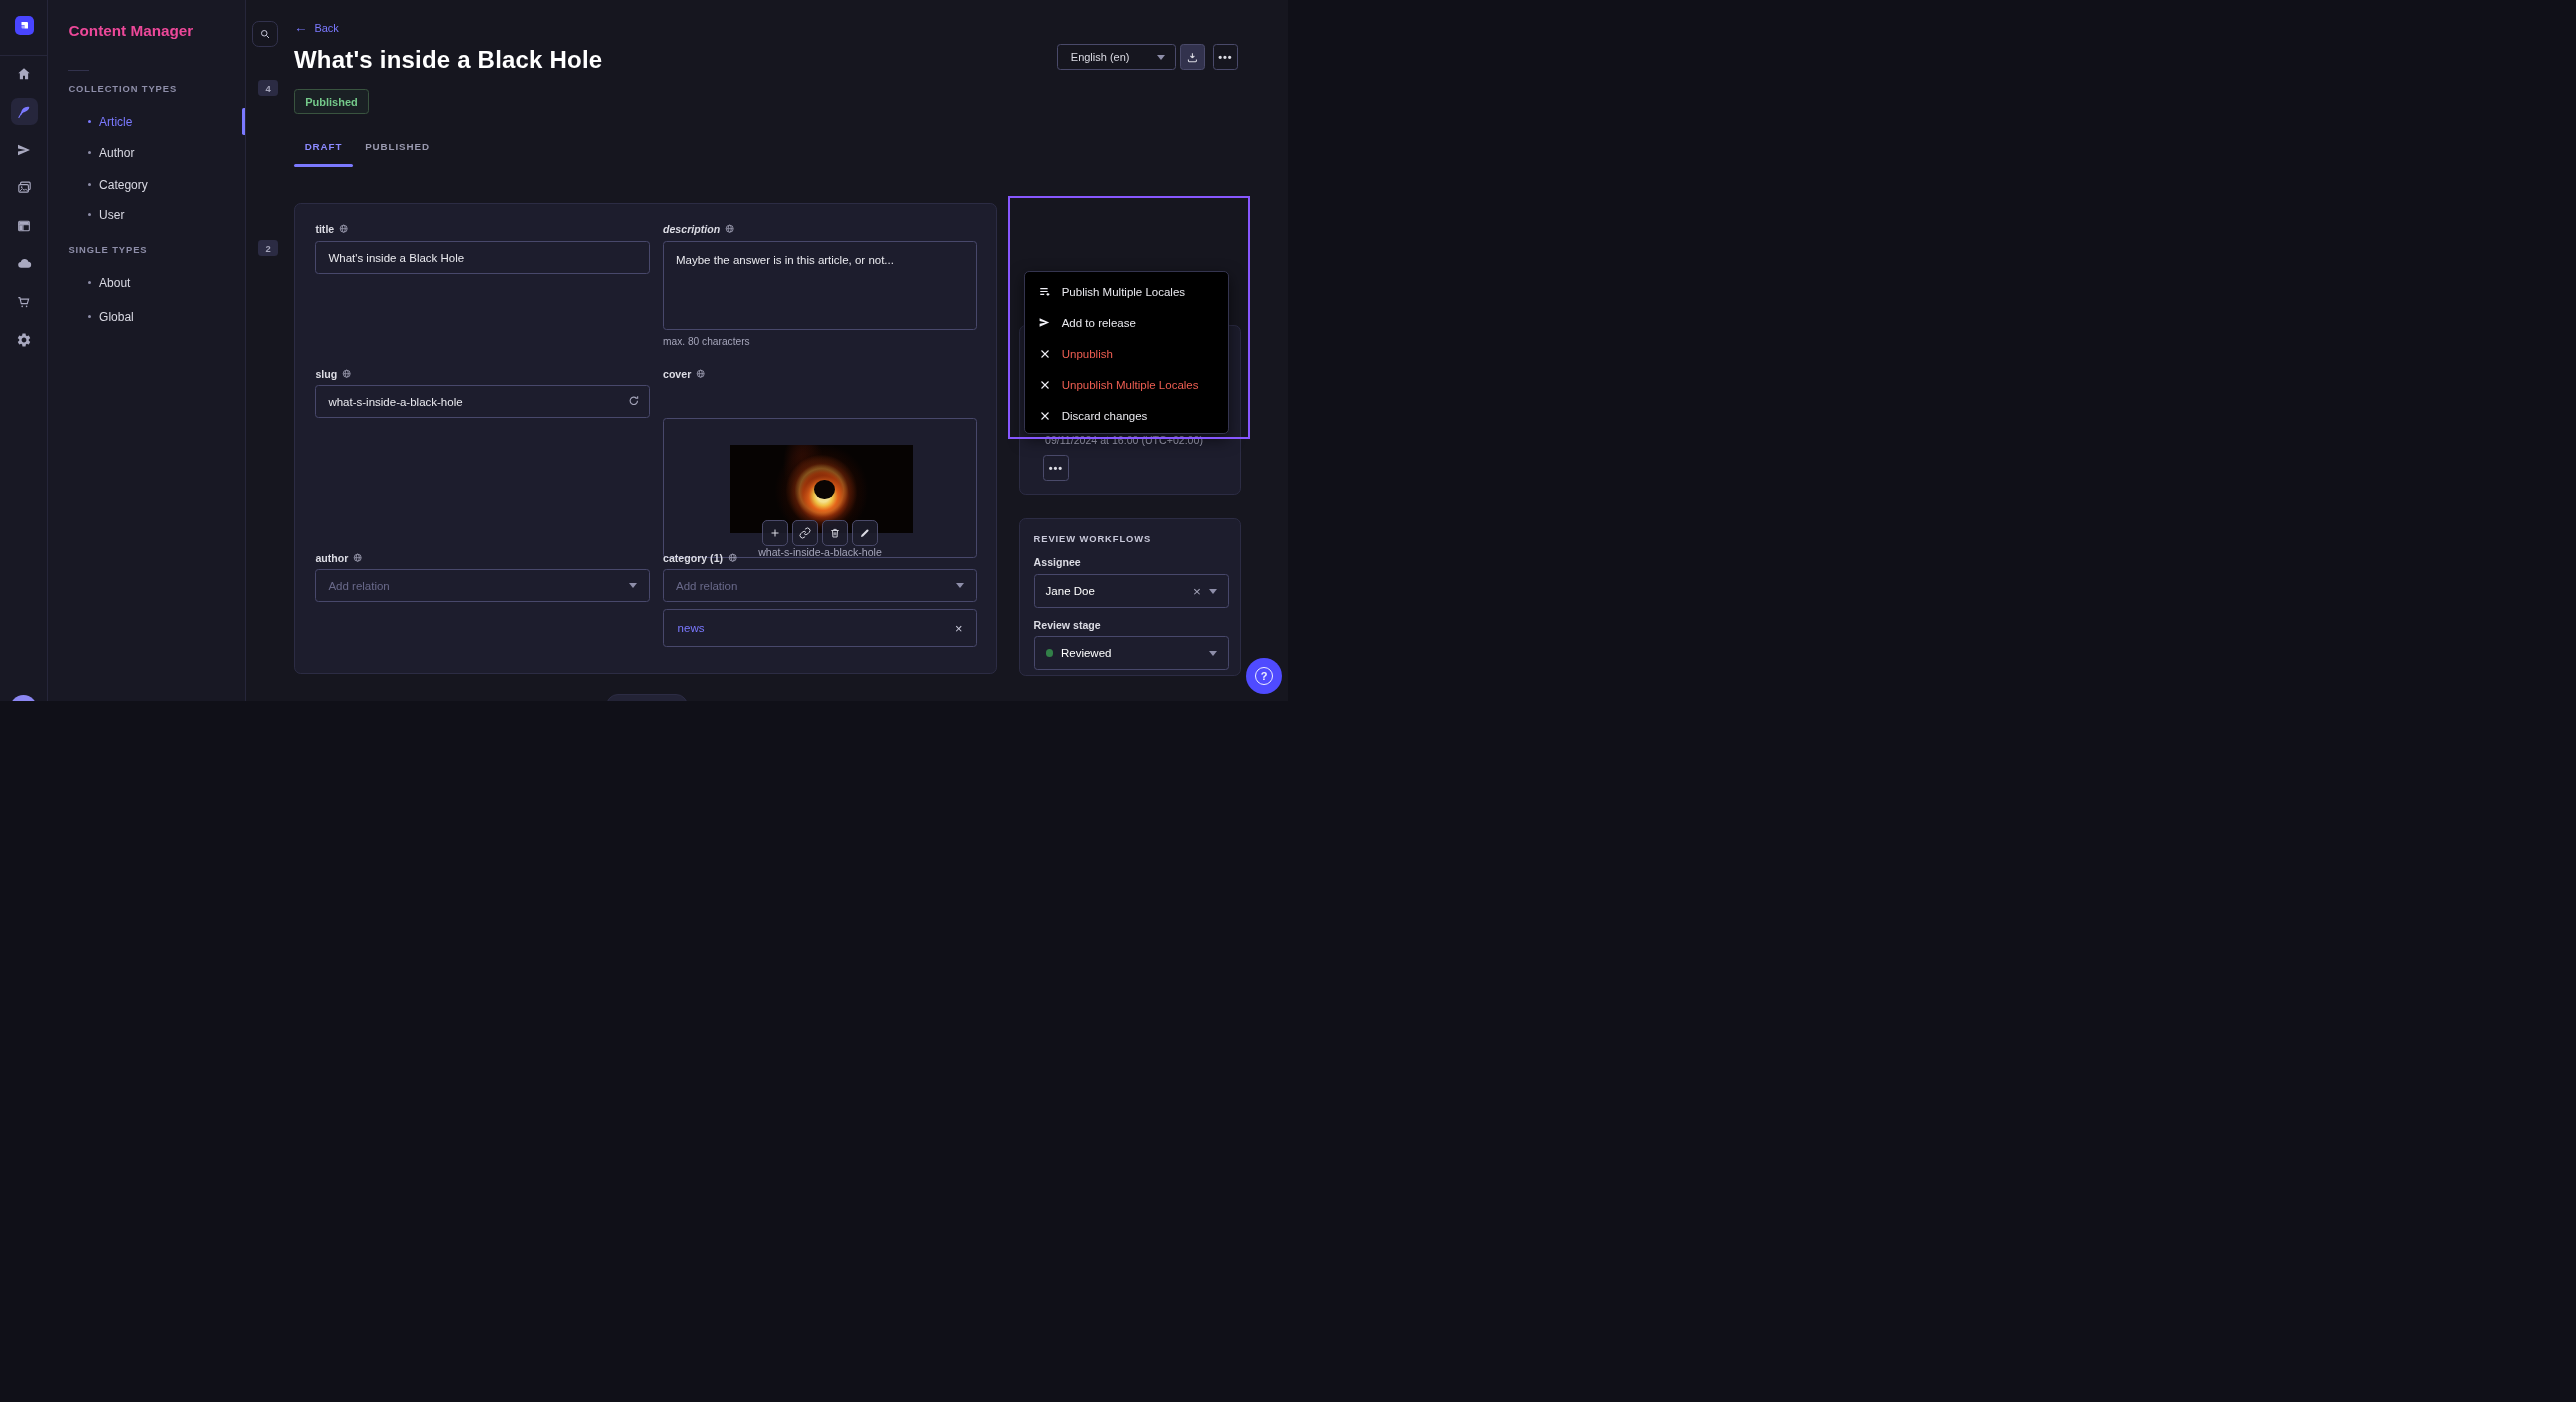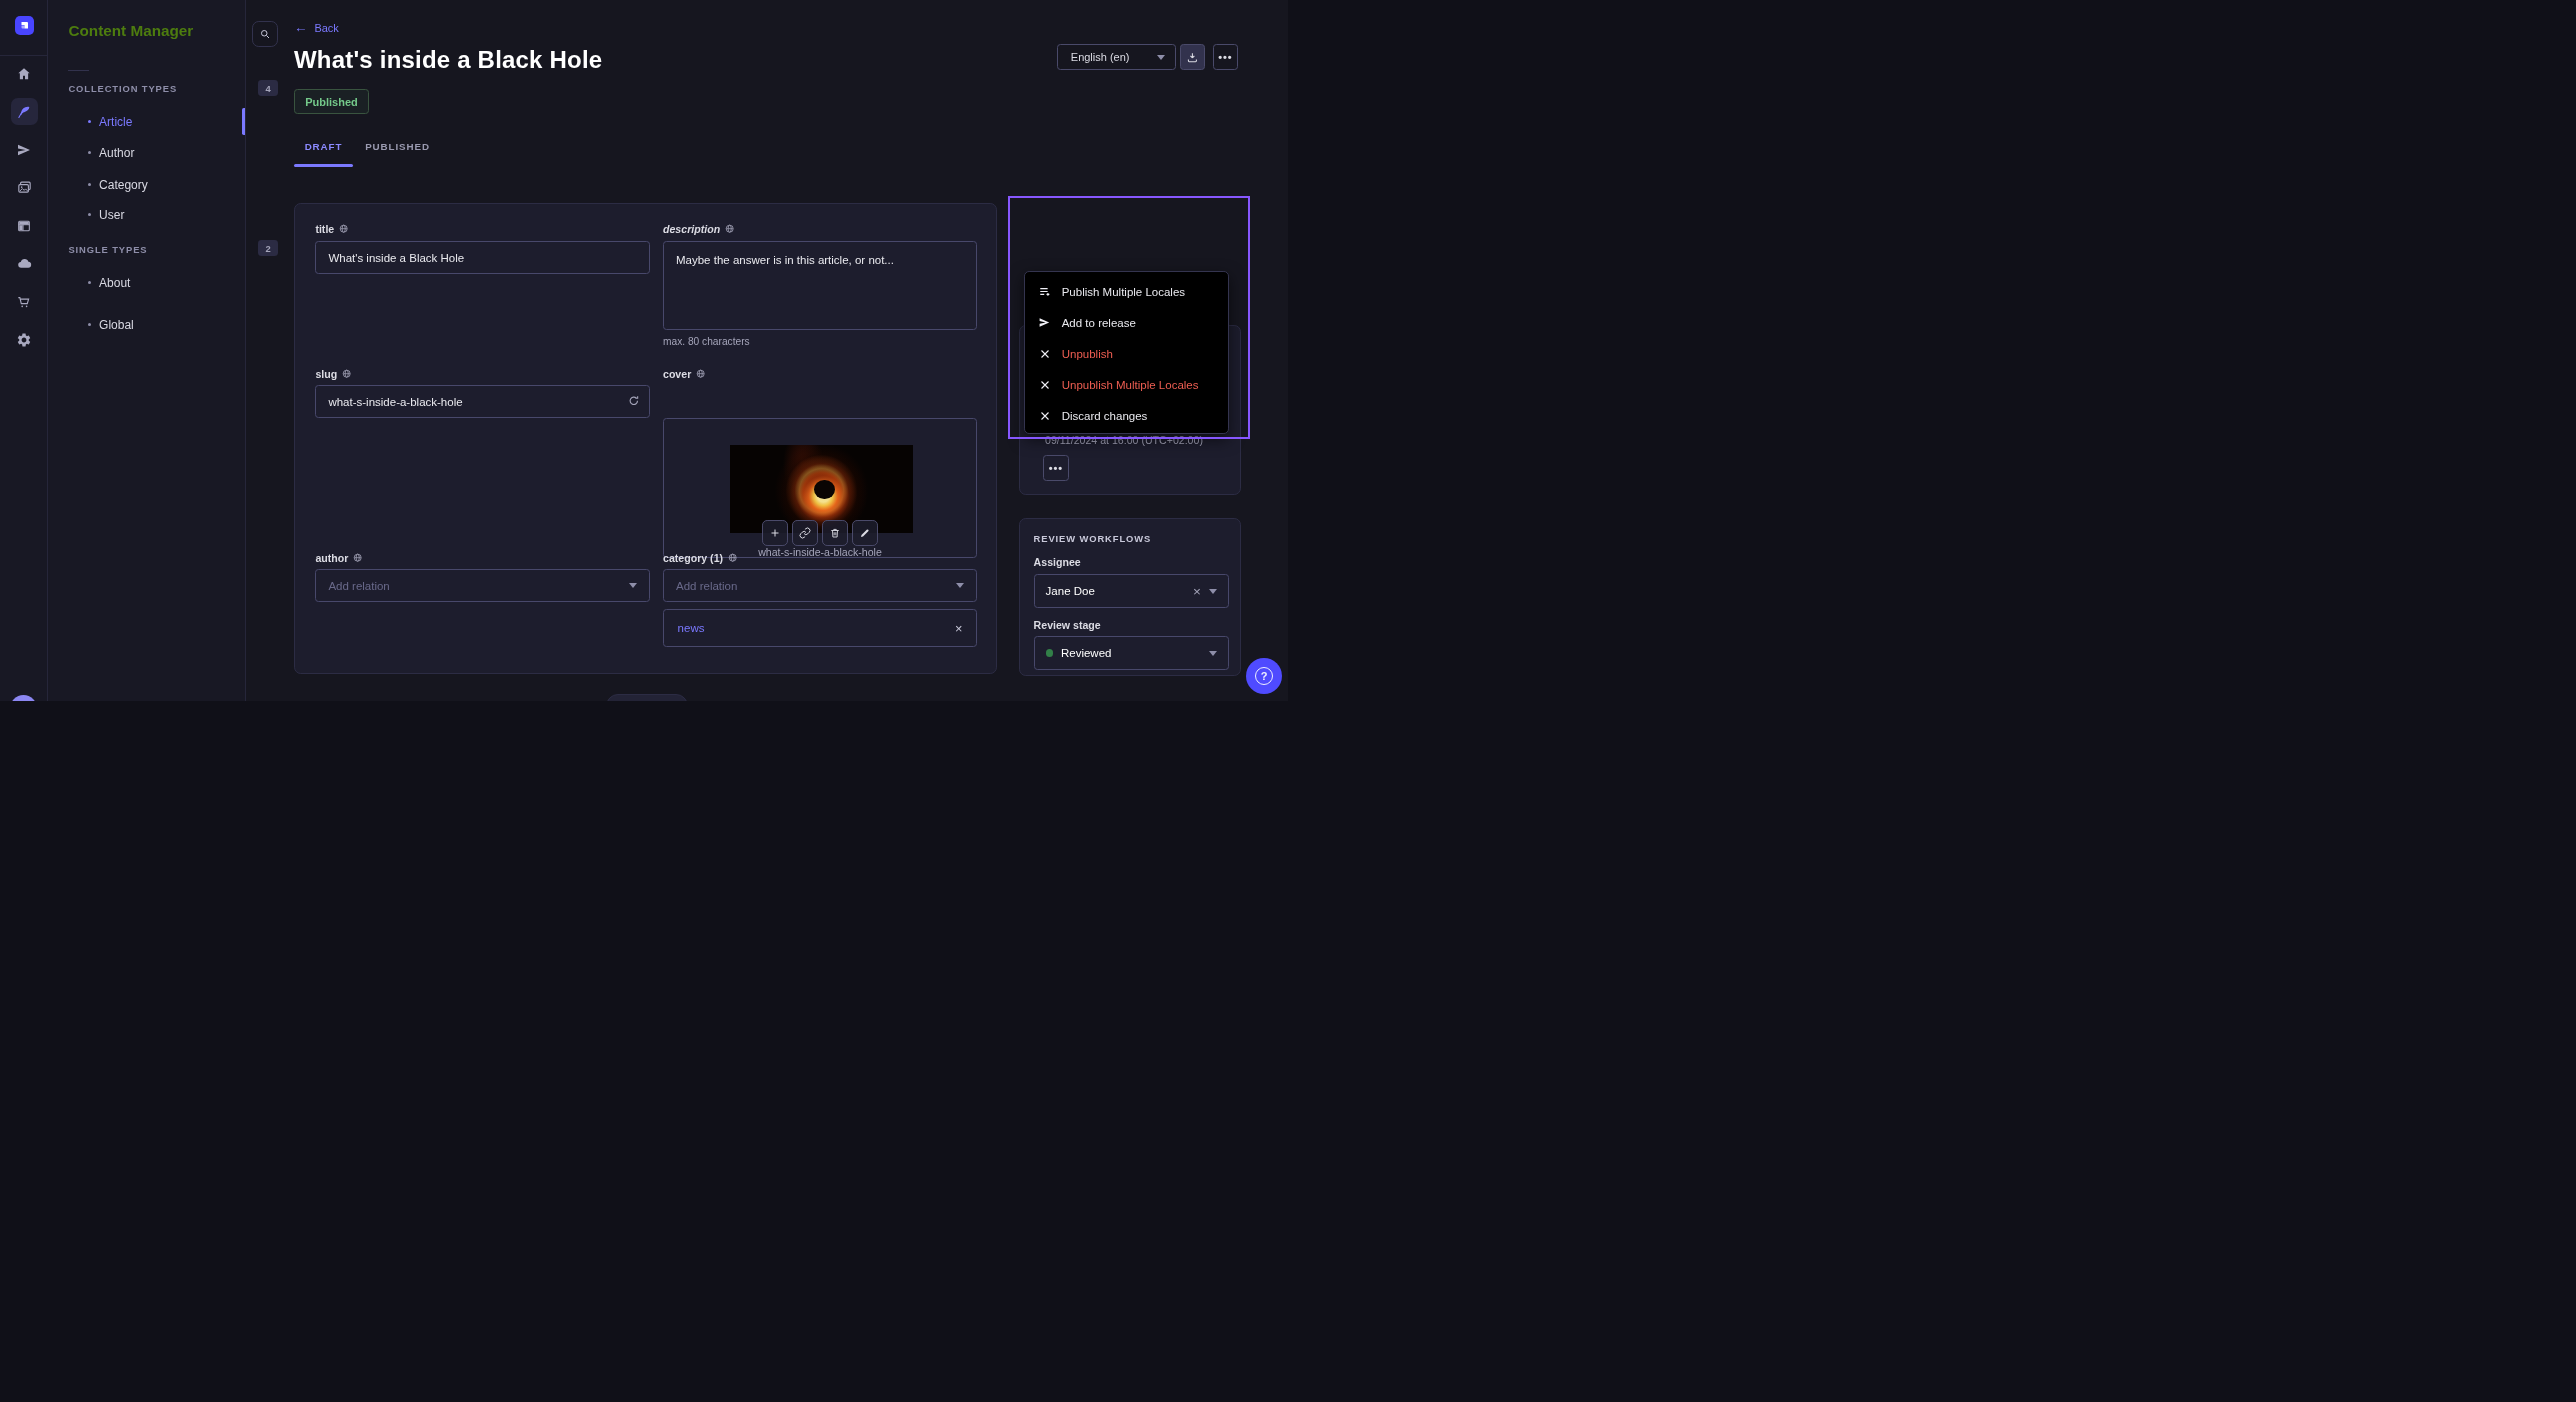--- a/index.html
+++ b/index.html
@@ -14,21 +14,21 @@
   #logo{left:14.5px;top:16px;width:19px;height:19px;border-radius:5.1px;background:#4945ff;
         display:flex;align-items:center;justify-content:center;}
   .railnav{left:0;top:60px;width:48px;display:flex;flex-direction:column;align-items:center;gap:11px;}
   .rail-item{width:27px;height:27px;border-radius:6.8px;display:flex;align-items:center;justify-content:center;color:#a9a9c0;}
   .rail-item.active{background:#26263c;color:#7b79ff;}
   #avatar{left:10.2px;top:664px;width:27px;height:27px;border-radius:50%;background:#8c87f2;
           color:#1c1c3c;font-size:11px;font-weight:700;display:flex;align-items:center;justify-content:center;margin-top:31px;}
 
   
   #panel{left:48px;top:0;width:198px;height:701px;background:#181824;border-right:0.9px solid #26263a;}
-  .panel-title{left:20.4px;top:22px;font-size:15.3px;font-weight:600;color:#4d7c0f;}
+  .panel-title{left:20.4px;top:22px;font-size:15.3px;font-weight:600;color:#ec4899;}
   .search-btn{left:204px;top:21px;width:25.6px;height:26.4px;border:0.9px solid #32324d;border-radius:6.8px;
               display:flex;align-items:center;justify-content:center;color:#c9c9da;background:transparent;}
   .panel-hr{left:20.4px;top:70px;width:20.4px;height:0.9px;background:#32324d;}
   .sec-label{font-size:9.4px;font-weight:700;letter-spacing:0.9px;color:#8e8ea9;}
   .count-badge{width:20.4px;height:16px;border-radius:3.4px;background:#2b2b43;color:#a5a5ba;
                font-size:9.4px;font-weight:700;display:flex;align-items:center;justify-content:center;}
   .ct-item{left:0;width:198px;height:31px;display:flex;align-items:center;padding-left:40px;
            font-size:12px;color:#d9d9e3;position:absolute;}
   .ct-item .bullet{width:3.4px;height:3.4px;border-radius:50%;background:#8e8ea9;margin-right:7.7px;flex:0 0 auto;}
   .ct-item.active{color:#7b79ff;}
@@ -223,21 +223,21 @@
     </div>
     <div class="active-bar abs"></div>
 
     <div class="abs sec-label" style="left:20.4px;top:244px;">SINGLE TYPES</div>
     <div class="abs count-badge" style="left:210px;top:240px;">2</div>
 
     <div class="ct-item" style="top:267px;">
       <span class="bullet"></span>
       <span>About</span>
     </div>
-    <div class="ct-item" style="top:309px;">
+    <div class="ct-item" style="top:301px;">
       <span class="bullet"></span>
       <span>Global</span>
     </div>
   </div>
 
   <div class="back abs">
     <span class="arrow">←</span>
     <span>Back</span>
   </div>
   <div class="page-title abs">What's inside a Black Hole</div>

